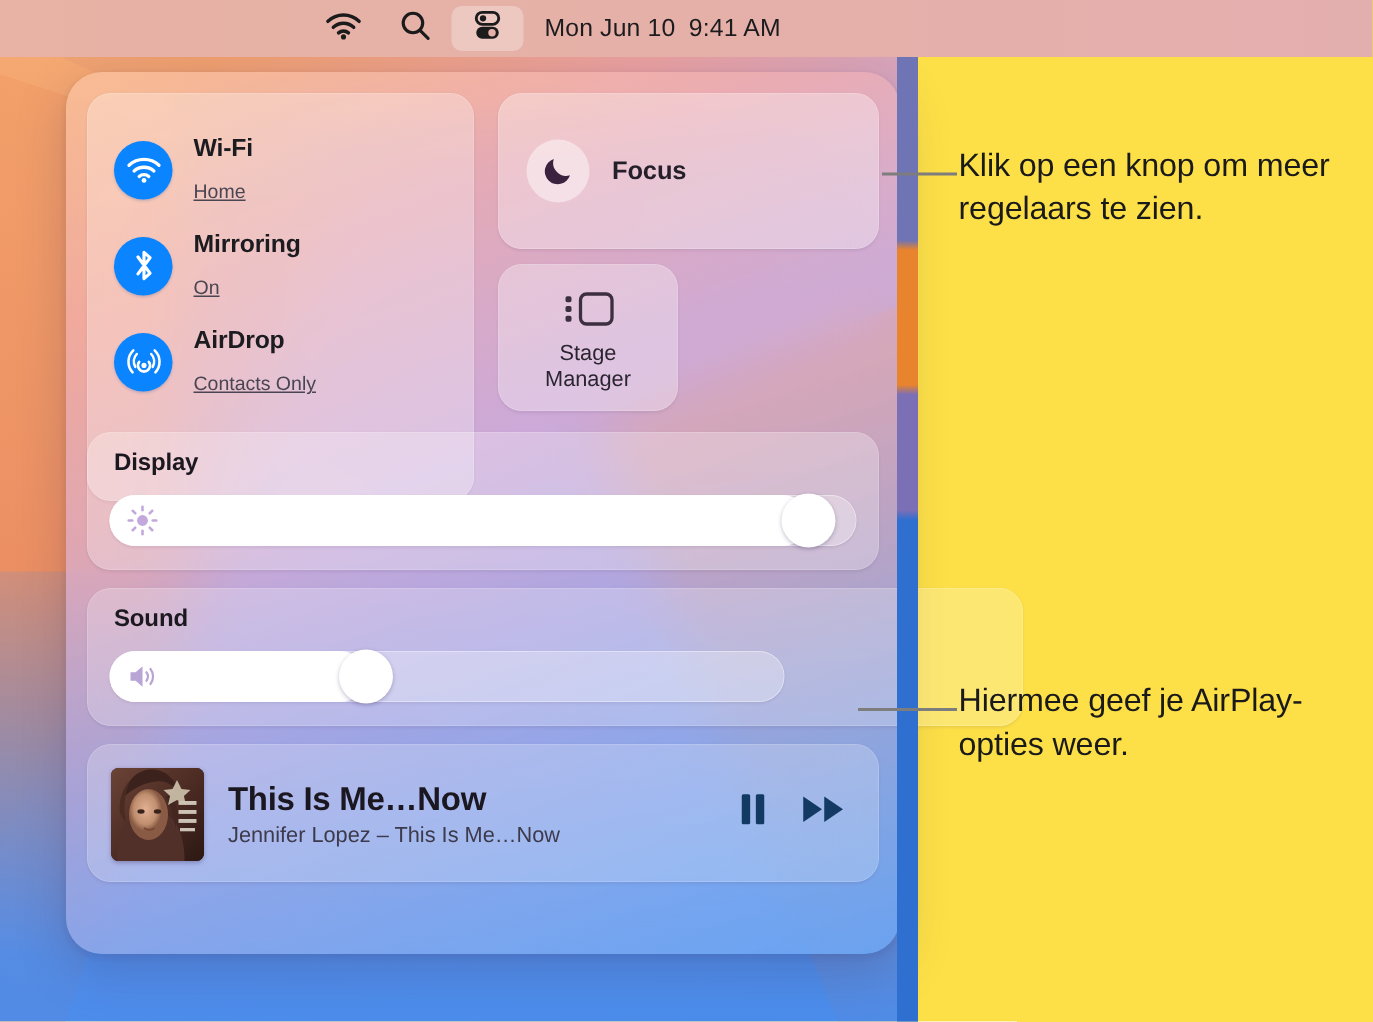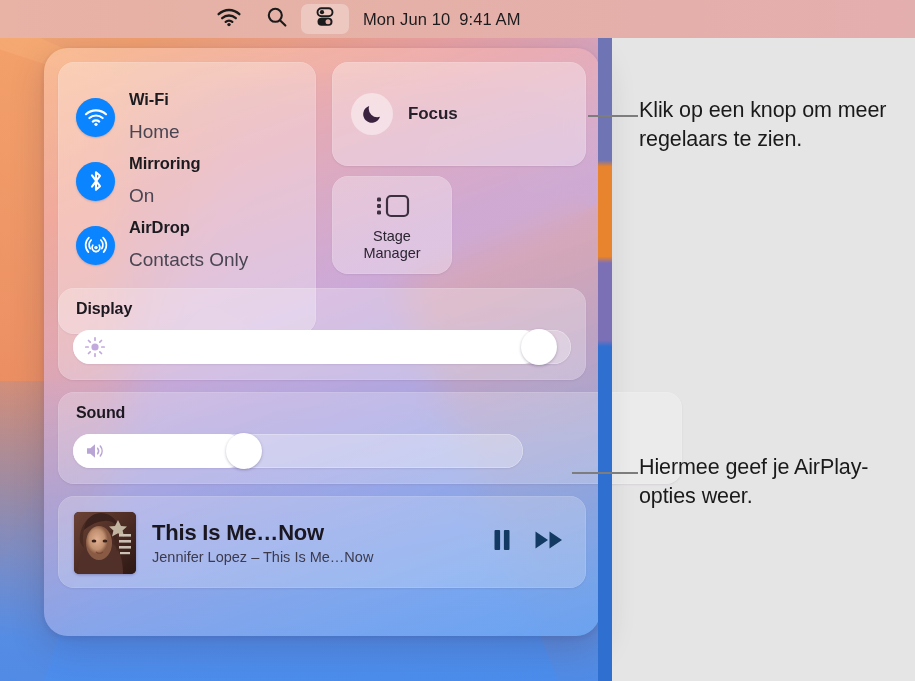--- a/index.html
+++ b/index.html
@@ -8,21 +8,21 @@
     overflow: hidden;
     background: #ffffff;
     font-family: "Liberation Sans", sans-serif;
     -webkit-font-smoothing: antialiased;
   }
 
   #root {
     position: relative;
     width: 915px;
     height: 681px;
-    background: #e5e5e5;
+    background: #fde047;
   }
 
   
   .desktop {
     position: absolute;
     left: 0; top: 0;
     width: 612px; height: 681px;
     overflow: hidden;
     background:
       linear-gradient(150deg,
@@ -166,24 +166,25 @@
     box-shadow: 0 1px 2px rgba(0,60,140,.22);
   }
   .conn-text .title {
     font-size: 16.5px;
     font-weight: bold;
     color: #1b1b20;
     line-height: 1.12;
     letter-spacing: -.1px;
   }
   .conn-text .sub {
-    font-size: 19px;
+    font-size: 13px;
     color: #4a4552;
     line-height: 1.25;
     margin-top: 12px;
+    text-decoration: underline;
   }
 
   
   .tile-focus {
     left: 288px; top: 14px;
     width: 254px; height: 104px;
     background: rgba(255,255,255,.34);
   }
   .focus-inner {
     position: absolute;

